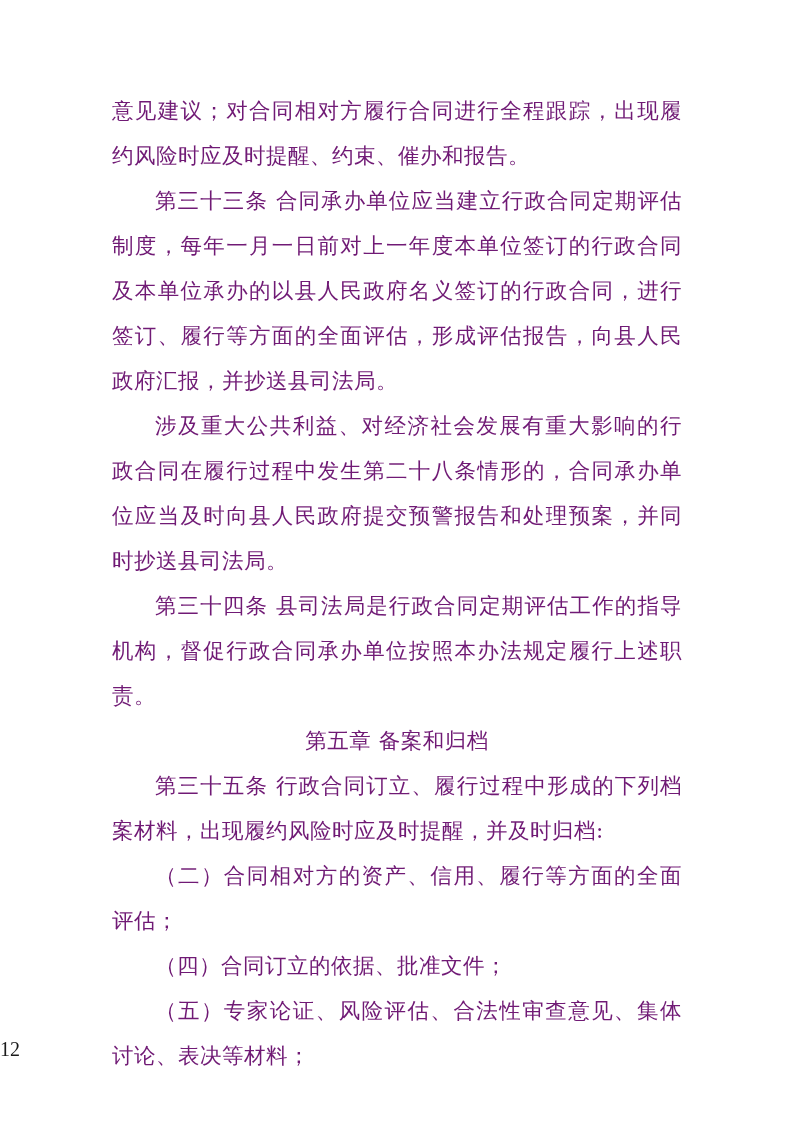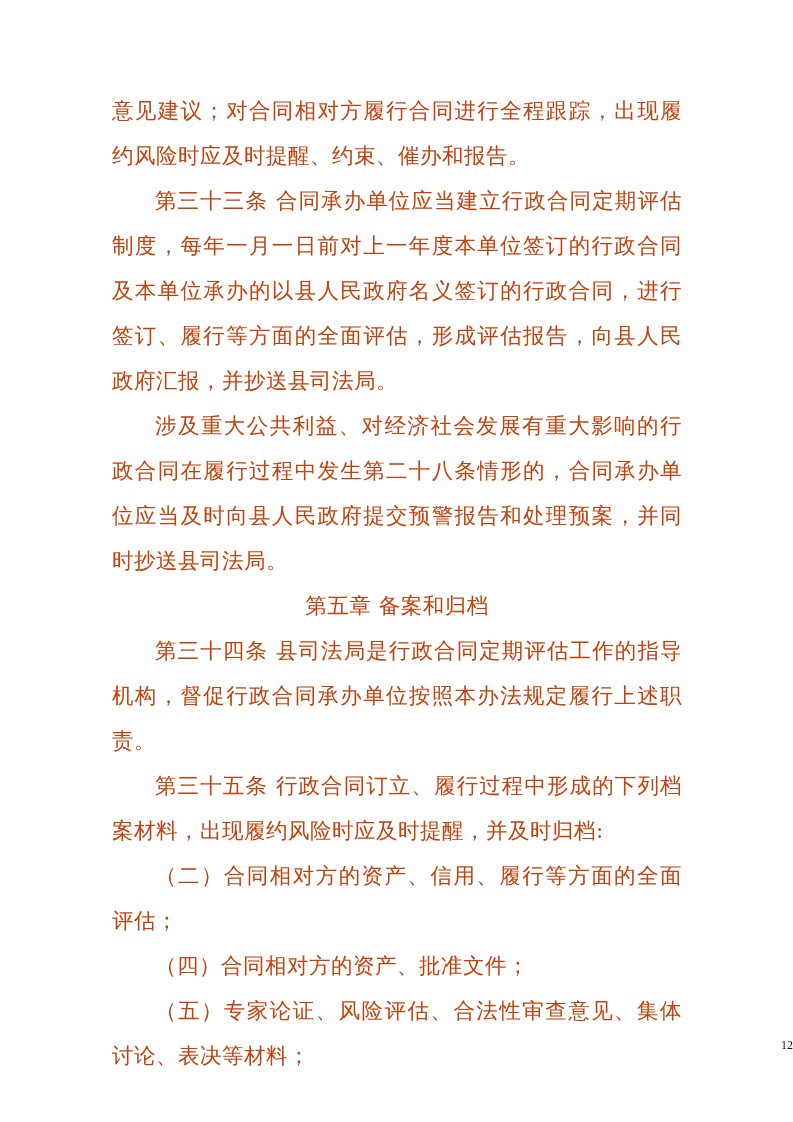--- a/index.html
+++ b/index.html
@@ -18,54 +18,54 @@
   .content {
     position: absolute;
     left: 112px;
     top: 88px;
     width: 570px;
   }
   .para {
     font-family: "DejaVu Serif", "Liberation Serif", serif;
     font-size: 21.5px;
     line-height: 45px;
-    color: #c2410c;
+    color: #701a75;
     text-align: justify;
     text-justify: inter-ideograph;
     margin: 0;
     letter-spacing: 0.5px;
   }
   .indent {
     text-indent: 2em;
   }
   .center {
     text-align: center;
     text-indent: 0;
   }
   .page-number {
     position: absolute;
     left: 0;
     right: 0;
     top: 1038px;
-    text-align: right;
+    text-align: left;
     font-family: "Liberation Serif", "DejaVu Serif", serif;
-    font-size: 12px;
+    font-size: 20px;
     color: #1a1a1a;
   }
 </style>
 </head>
 <body>
 
 <div class="page">
   <div class="content">
     <p class="para">意见建议；对合同相对方履行合同进行全程跟踪，出现履约风险时应及时提醒、约束、催办和报告。</p>
     <p class="para indent">第三十三条  合同承办单位应当建立行政合同定期评估制度，每年一月一日前对上一年度本单位签订的行政合同及本单位承办的以县人民政府名义签订的行政合同，进行签订、履行等方面的全面评估，形成评估报告，向县人民政府汇报，并抄送县司法局。</p>
     <p class="para indent">涉及重大公共利益、对经济社会发展有重大影响的行政合同在履行过程中发生第二十八条情形的，合同承办单位应当及时向县人民政府提交预警报告和处理预案，并同时抄送县司法局。</p>
+    <p class="para indent">第三十四条  县司法局是行政合同定期评估工作的指导机构，督促行政合同承办单位按照本办法规定履行上述职责。</p>
     <p class="para center">第五章  备案和归档</p>
-    <p class="para indent">第三十四条  县司法局是行政合同定期评估工作的指导机构，督促行政合同承办单位按照本办法规定履行上述职责。</p>
     <p class="para indent">第三十五条  行政合同订立、履行过程中形成的下列档案材料，出现履约风险时应及时提醒，并及时归档:</p>
     <p class="para indent">（二）合同相对方的资产、信用、履行等方面的全面评估；</p>
-    <p class="para indent">（四）合同相对方的资产、批准文件；</p>
+    <p class="para indent">（四）合同订立的依据、批准文件；</p>
     <p class="para indent">（五）专家论证、风险评估、合法性审查意见、集体讨论、表决等材料；</p>
 
   </div>
   <div class="page-number">12</div>
 </div>
 
 </body></html>

